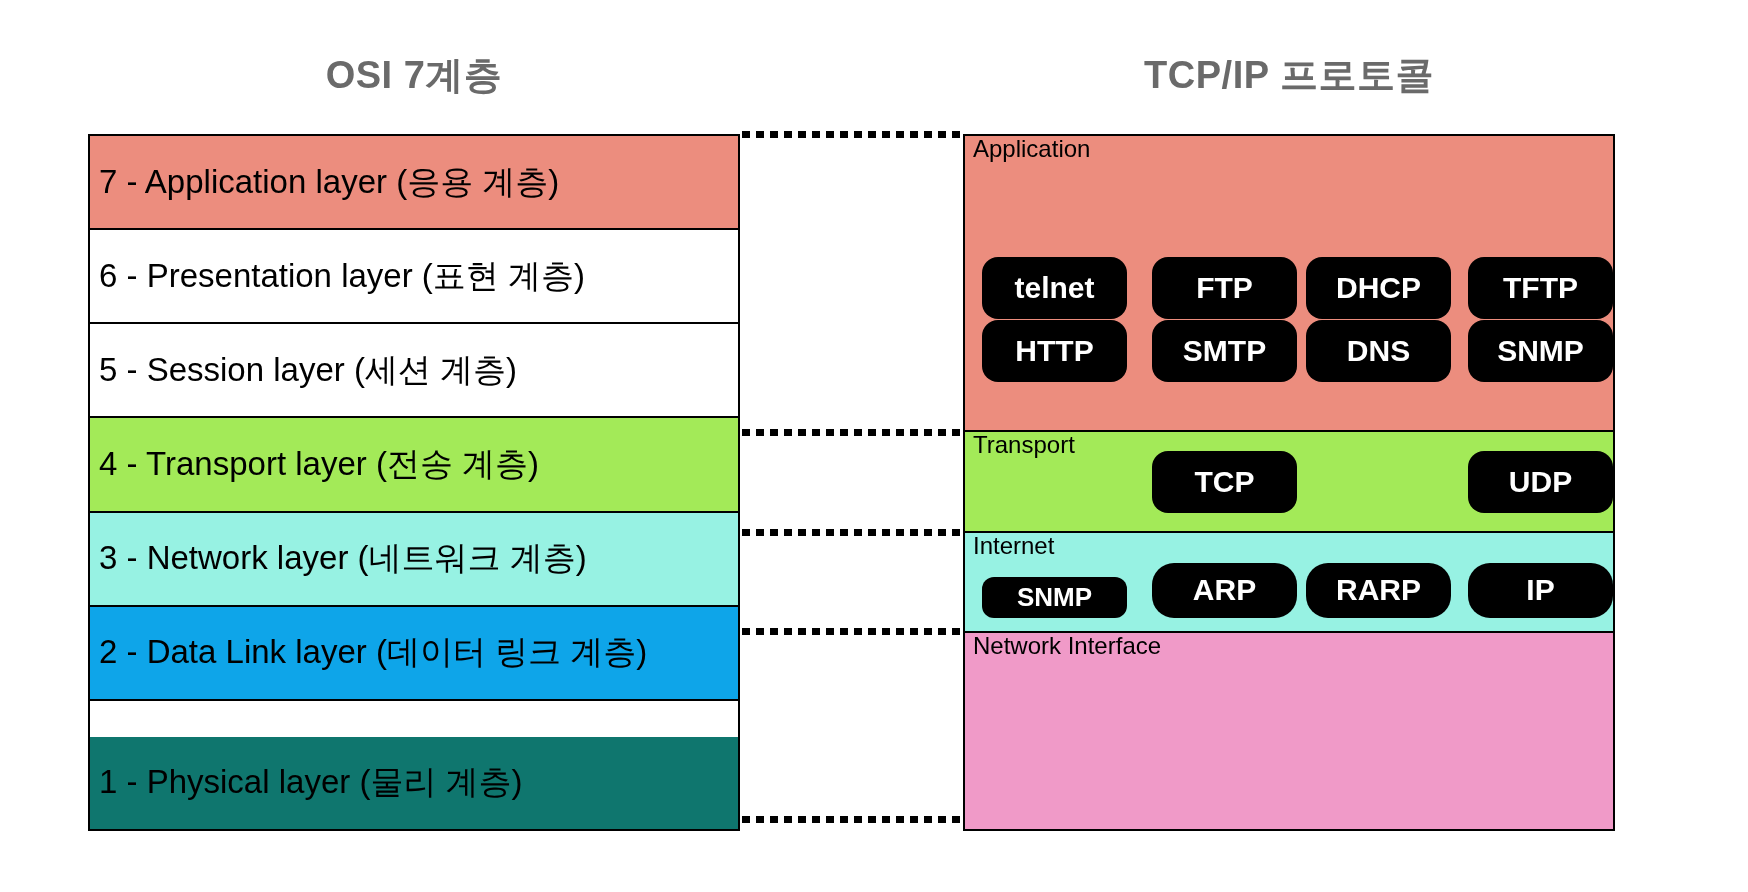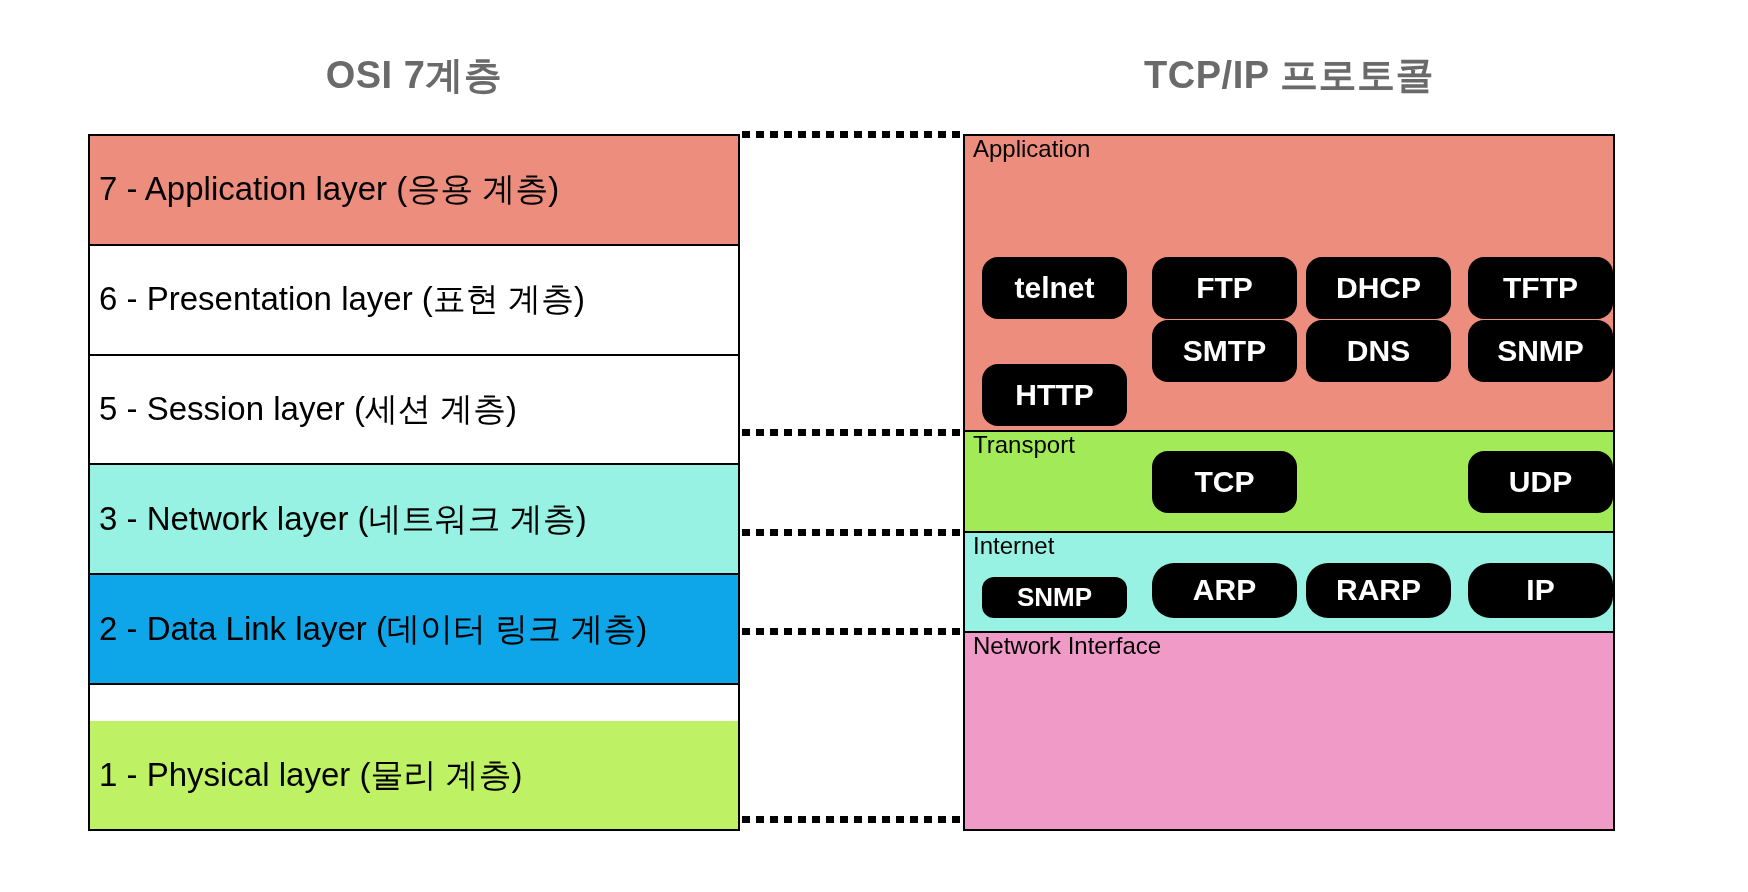--- a/index.html
+++ b/index.html
@@ -131,40 +131,43 @@
   <div class="osi-box">
     <div class="osi-row" style="background-color: rgb(236, 141, 126);">
       <span>7 - Application layer (응용 계층)</span>
     </div>
     <div class="osi-row" style="background-color: rgb(255, 255, 255);">
       <span>6 - Presentation layer (표현 계층)</span>
     </div>
     <div class="osi-row" style="background-color: rgb(255, 255, 255);">
       <span>5 - Session layer (세션 계층)</span>
     </div>
+    <div class="osi-row" style="background-color: rgb(163, 234, 88);">
+      <span>4 - Transport layer (전송 계층)</span>
+    </div>
     <div class="osi-row" style="background-color: rgb(151, 242, 227);">
       <span>3 - Network layer (네트워크 계층)</span>
     </div>
     <div class="osi-row" style="background-color: #0ea5e9;">
       <span>2 - Data Link layer (데이터 링크 계층)</span>
     </div>
-    <div class="osi-row" style="background-color: #bef264; margin-top: 36px;">
+    <div class="osi-row" style="background-color: #0f766e; margin-top: 36px;">
       <span>1 - Physical layer (물리 계층)</span>
     </div>
   </div>
 
   <div class="tcp-box">
 
     <div class="tcp-block h3" style="background-color: rgb(236, 141, 126);">
       <div class="block-label">Application</div>
       <div class="badge c1 app-r1" style="background-color: rgb(0, 0, 0); color: rgb(255, 255, 255);">telnet</div>
       <div class="badge c2 app-r1" style="background-color: rgb(0, 0, 0); color: rgb(255, 255, 255);">FTP</div>
       <div class="badge c3 app-r1" style="background-color: rgb(0, 0, 0); color: rgb(255, 255, 255);">DHCP</div>
       <div class="badge c4 app-r1" style="background-color: rgb(0, 0, 0); color: rgb(255, 255, 255);">TFTP</div>
-      <div class="badge c1 app-r2" style="background-color: rgb(0, 0, 0); color: rgb(255, 255, 255); margin-top: 44px;">HTTP</div>
+      <div class="badge c1 app-r2" style="background-color: rgb(0, 0, 0); color: rgb(255, 255, 255);">HTTP</div>
       <div class="badge c2 app-r2" style="background-color: rgb(0, 0, 0); color: rgb(255, 255, 255);">SMTP</div>
       <div class="badge c3 app-r2" style="background-color: rgb(0, 0, 0); color: rgb(255, 255, 255);">DNS</div>
       <div class="badge c4 app-r2" style="background-color: rgb(0, 0, 0); color: rgb(255, 255, 255);">SNMP</div>
     </div>
 
     <div class="tcp-block h1" style="background-color: rgb(163, 234, 88);">
       <div class="block-label">Transport</div>
       <div class="badge c2 tr-r" style="background-color: rgb(0, 0, 0); color: rgb(255, 255, 255);">TCP</div>
       <div class="badge c4 tr-r" style="background-color: rgb(0, 0, 0); color: rgb(255, 255, 255);">UDP</div>
     </div>

